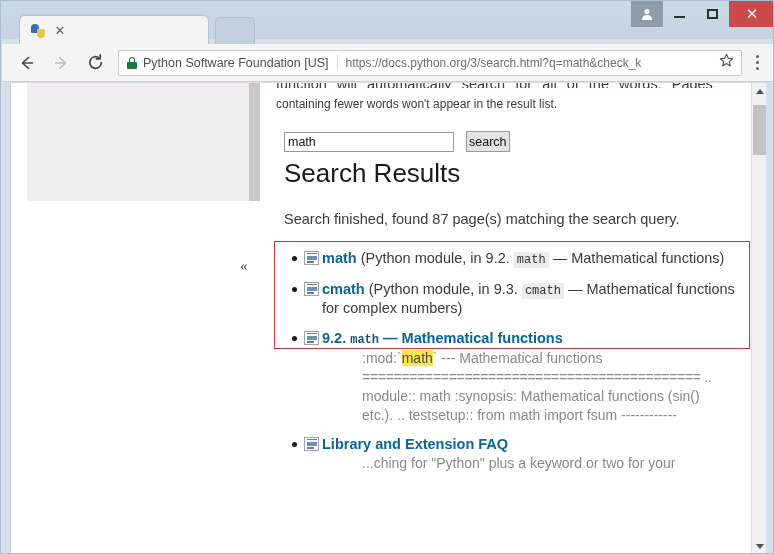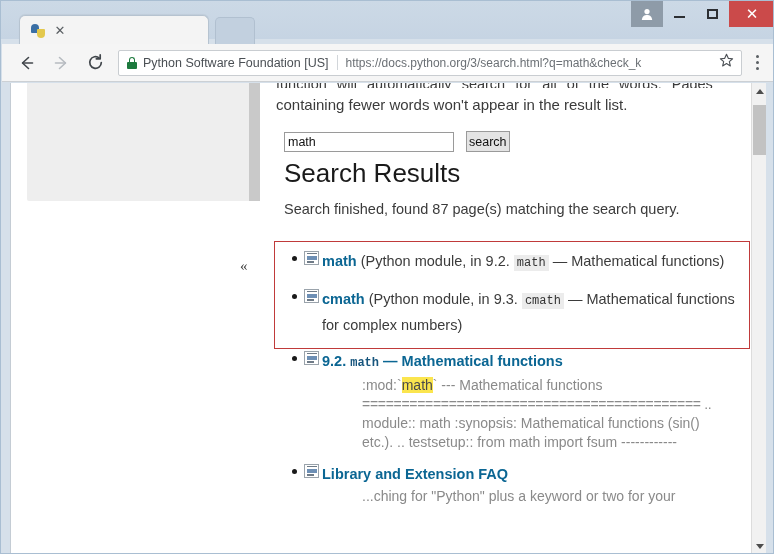--- a/index.html
+++ b/index.html
@@ -222,21 +222,21 @@
     color: #3b3b3b;
     text-align: justify;
     white-space: nowrap;
   }
   .cutline span { display:inline-block; word-spacing: 6px; }
 
   .intro-line {
     position: absolute;
     left: 0; top: 12px;
     width: 470px;
-    font-size: 15px;
+    font-size: 12px;
     color: #3b3b3b;
     line-height: 19px;
   }
 
   .searchform {
     position: absolute; left: 8px; top: 48px;
     display: flex; align-items: center;
   }
   .search-input {
     width: 170px; height: 20px;
@@ -262,21 +262,21 @@
 
   h1.results-title {
     position: absolute; left: 8px; top: 75px;
     font-size: 26px;
     font-weight: normal;
     color: #1a1a1a;
     letter-spacing: 0px;
   }
 
   .summary {
-    position: absolute; left: 8px; top: 118px;
+    position: absolute; left: 8px; top: 128px;
     font-size: 14.5px;
     color: #3b3b3b;
   }
 
   
   .redbox {
     position: absolute;
     left: -2px; top: 158px;
     width: 476px; height: 108px;
     border: 1.5px solid #c03a3a;
@@ -312,21 +312,21 @@
     display: block;
     margin: 1px 1.5px 0 1.5px;
     height: 1.4px;
     background: #6f7b87;
   }
   .pgicon i.b { background:#6d8fb5; height: 4px; margin-top:2px; }
   .pgicon i.c { width: 7px; }
 
   .res-line {
     font-size: 14.5px;
-    line-height: 24px;
+    line-height: 16px;
     color: #3b3b3b;
     text-align: justify;
   }
   .res-line.nojustify { text-align: left; }
   a.reslink {
     color: #0b6693;
     font-weight: bold;
     text-decoration: none;
   }
   code.lit {

